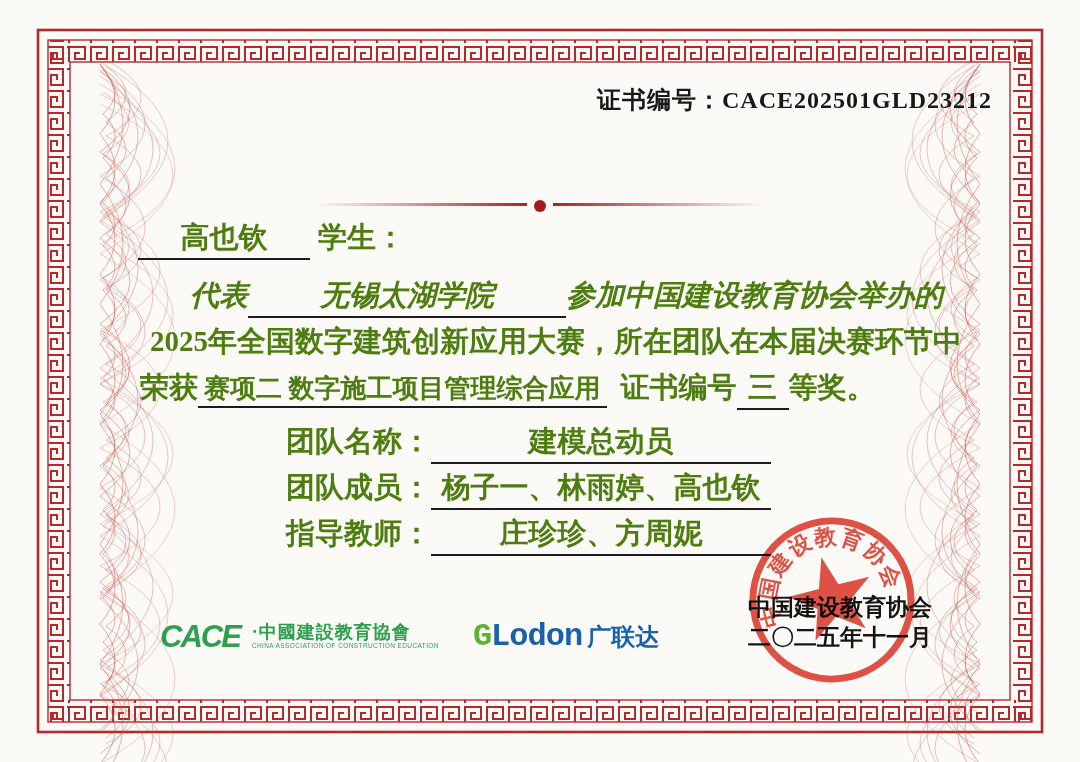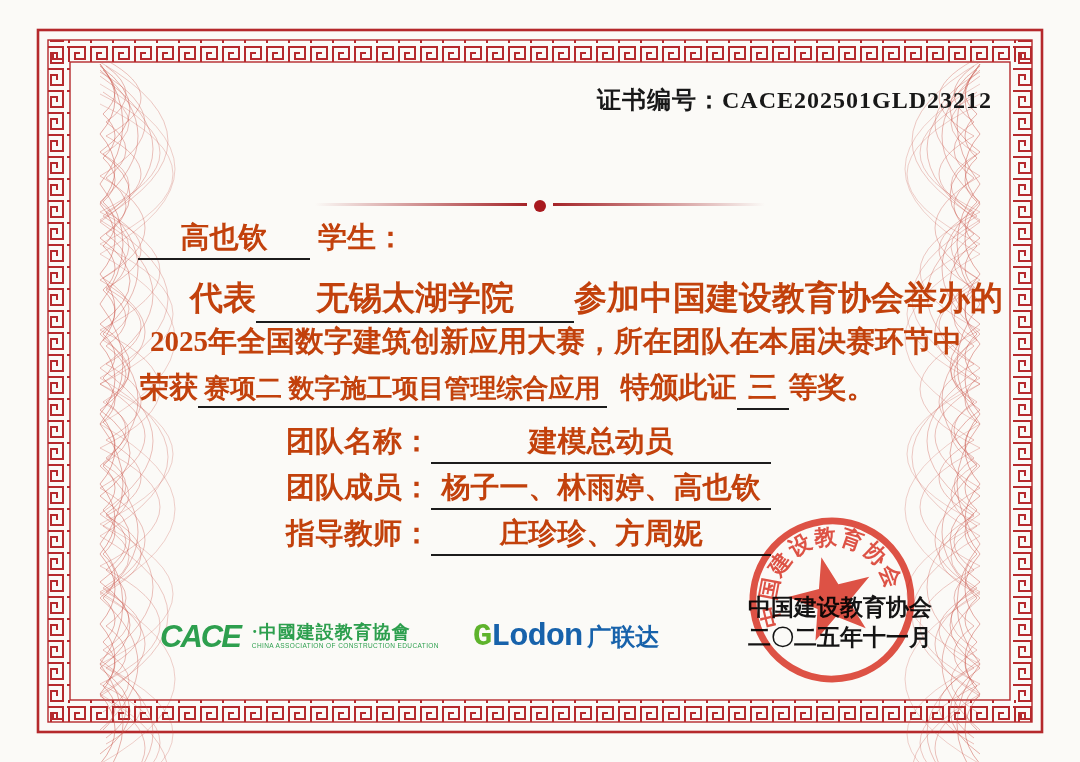--- a/index.html
+++ b/index.html
@@ -25,28 +25,28 @@
     position:absolute; top:196px; left:50%; transform:translateX(-50%);
     width:450px; display:flex; align-items:center;
   }
   .title-rule .line-l { flex:1; height:3px;
     background:linear-gradient(to right, rgba(160,25,30,0), rgba(160,25,30,.95)); }
   .title-rule .line-r { flex:1; height:3px;
     background:linear-gradient(to left, rgba(160,25,30,0), rgba(160,25,30,.95)); }
   .title-rule .dot { width:12px; height:12px; border-radius:50%;
     background:#a8191e; margin:0 7px; margin-top:4px; }
 
-  .body-text { color:#c2410c; font-weight:700; }
+  .body-text { color:#4d7c0f; font-weight:700; }
   .u { display:inline-block; border-bottom:2px solid #1c1c1c; text-align:center; }
 
   .name-line { position:absolute; top:218px; left:138px; font-size:29px; }
   .name-line .u { min-width:172px; }
   .name-suffix { margin-left:8px; }
 
-  .para-line1 { position:absolute; top:276px; left:190px; font-size:33px; white-space:nowrap; }
+  .para-line1 { position:absolute; top:276px; left:190px; font-size:29px; white-space:nowrap;font-style:italic; }
   .para-line1 .u { min-width:318px; }
   .para-line2 { position:absolute; top:322px; left:150px; font-size:29px; white-space:nowrap; }
   .para-line3 { position:absolute; top:368px; left:140px; font-size:29px; white-space:nowrap; }
   .para-line3 .u-track { font-size:26px; padding:0 6px 0 6px; }
   .para-line3 .u-rank { min-width:52px; }
   .gap { display:inline-block; width:14px; }
 
   .field-row { position:absolute; left:286px; font-size:29px; }
   .field-row .u { min-width:340px; }
   .row-0 { top:422px; } .row-1 { top:468px; } .row-2 { top:514px; }
@@ -143,21 +143,21 @@
       <div class="dot"></div>
       <div class="line-r"></div>
     </div>
 
     <div class="name-line body-text"><span class="u">高也钦</span><span class="name-suffix">学生：</span></div>
 
     <div class="para-line1 body-text"><span>代表</span><span class="u">无锡太湖学院</span><span>参加中国建设教育协会举办的</span></div>
 
     <div class="para-line2 body-text">2025年全国数字建筑创新应用大赛，所在团队在本届决赛环节中</div>
 
-    <div class="para-line3 body-text"><span>荣获</span><span class="u u-track">赛项二 数字施工项目管理综合应用</span><span class="gap"></span><span>特颁此证</span><span class="u u-rank">三</span><span>等奖。</span></div>
+    <div class="para-line3 body-text"><span>荣获</span><span class="u u-track">赛项二 数字施工项目管理综合应用</span><span class="gap"></span><span>证书编号</span><span class="u u-rank">三</span><span>等奖。</span></div>
 
     <div class="field-row row-0 body-text"><span>团队名称：</span><span class="u">建模总动员</span></div>
 
     <div class="field-row row-1 body-text"><span>团队成员：</span><span class="u">杨子一、林雨婷、高也钦</span></div>
 
     <div class="field-row row-2 body-text"><span>指导教师：</span><span class="u">庄珍珍、方周妮</span></div>
 
 
     <div class="logos">
       <div class="cace">

